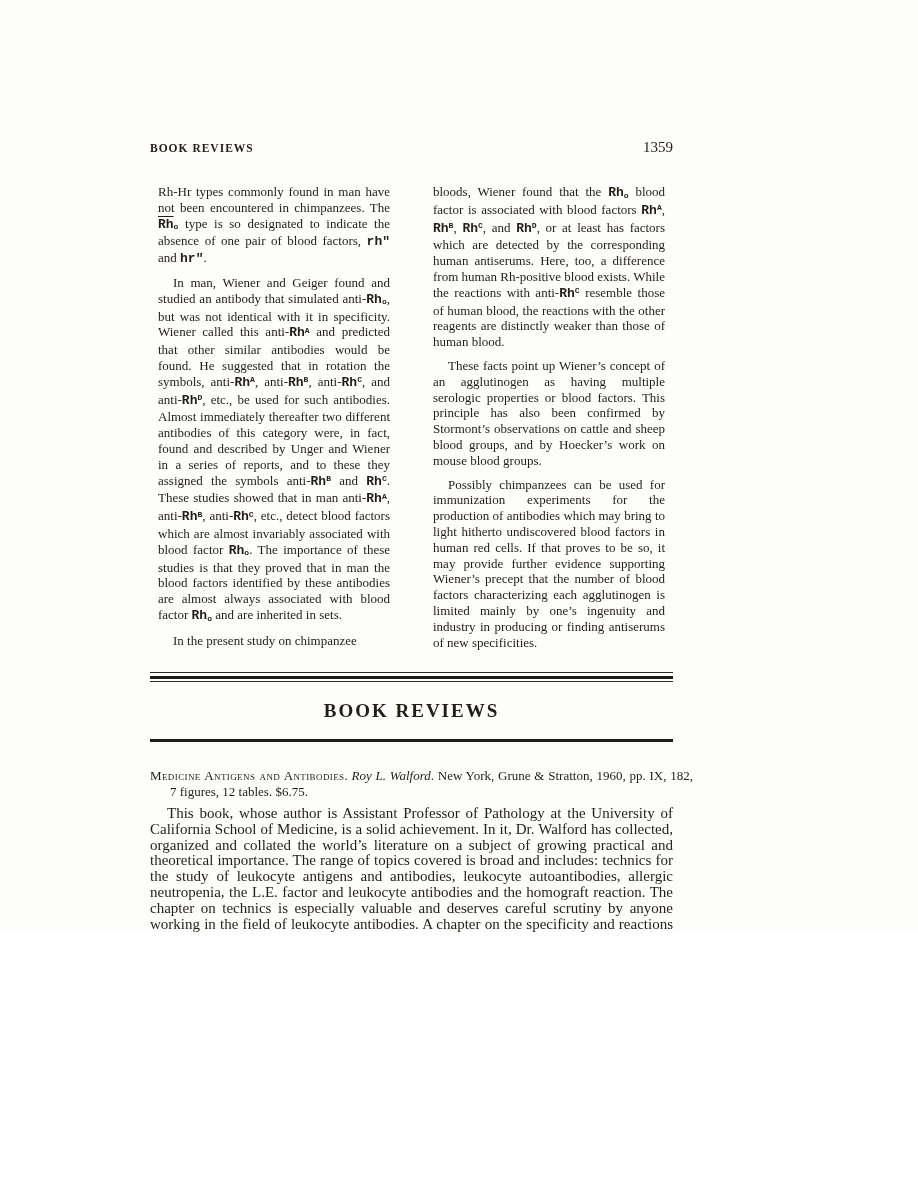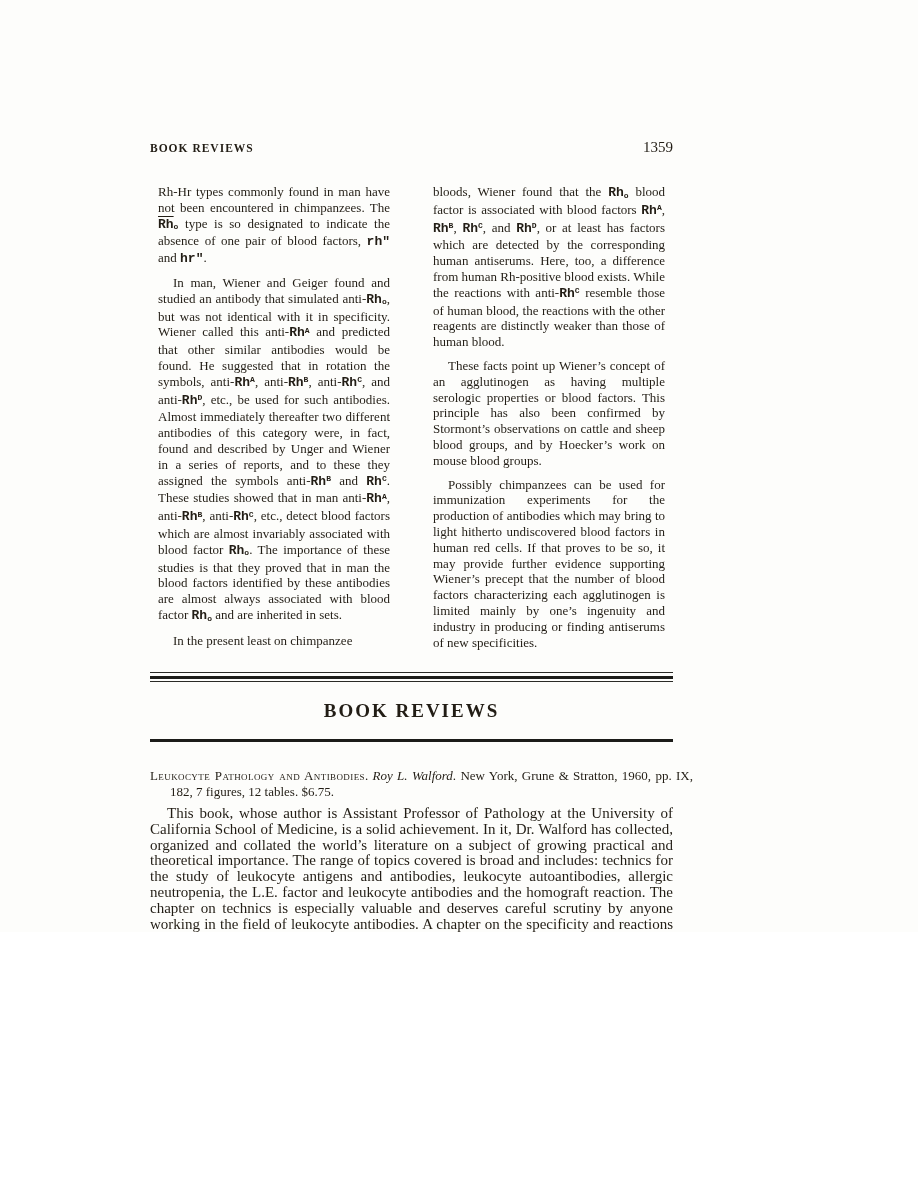--- a/index.html
+++ b/index.html
@@ -109,34 +109,34 @@
 
   <div class="running-head">
     <span class="rh-title">BOOK REVIEWS</span>
     <span class="page-num">1359</span>
   </div>
 
   <div class="cols">
     <div class="col">
       <p><span>Rh-Hr types commonly found in man have not been encountered in chimpanzees. The </span><span class="b bar">Rh</span><span class="b sub">o</span><span> type is so designated to indicate the absence of one pair of blood factors, </span><span class="b">rh″</span><span> and </span><span class="b">hr″</span><span>.</span></p>
       <p class="ind"><span>In man, Wiener and Geiger found and studied an antibody that simulated anti-</span><span class="b">Rh</span><span class="b sub">o</span><span>, but was not identical with it in specificity. Wiener called this anti-</span><span class="b">Rh</span><span class="b sup">A</span><span> and predicted that other similar antibodies would be found. He suggested that in rotation the symbols, anti-</span><span class="b">Rh</span><span class="b sup">A</span><span>, anti-</span><span class="b">Rh</span><span class="b sup">B</span><span>, anti-</span><span class="b">Rh</span><span class="b sup">C</span><span>, and anti-</span><span class="b">Rh</span><span class="b sup">D</span><span>, etc., be used for such antibodies. Almost immediately thereafter two different antibodies of this category were, in fact, found and described by Unger and Wiener in a series of reports, and to these they assigned the symbols anti-</span><span class="b">Rh</span><span class="b sup">B</span><span> and </span><span class="b">Rh</span><span class="b sup">C</span><span>. These studies showed that in man anti-</span><span class="b">Rh</span><span class="b sup">A</span><span>, anti-</span><span class="b">Rh</span><span class="b sup">B</span><span>, anti-</span><span class="b">Rh</span><span class="b sup">C</span><span>, etc., detect blood factors which are almost invariably associated with blood factor </span><span class="b">Rh</span><span class="b sub">o</span><span>. The importance of these studies is that they proved that in man the blood factors identified by these antibodies are almost always associated with blood factor </span><span class="b">Rh</span><span class="b sub">o</span><span> and are inherited in sets.</span></p>
-      <p class="ind"><span>In the present least on chimpanzee</span></p>
+      <p class="ind"><span>In the present study on chimpanzee</span></p>
     </div>
     <div class="col">
       <p><span>bloods, Wiener found that the </span><span class="b">Rh</span><span class="b sub">o</span><span> blood factor is associated with blood factors </span><span class="b">Rh</span><span class="b sup">A</span><span>, </span><span class="b">Rh</span><span class="b sup">B</span><span>, </span><span class="b">Rh</span><span class="b sup">C</span><span>, and </span><span class="b">Rh</span><span class="b sup">D</span><span>, or at least has factors which are detected by the corresponding human antiserums. Here, too, a difference from human Rh-positive blood exists. While the reactions with anti-</span><span class="b">Rh</span><span class="b sup">C</span><span> resemble those of human blood, the reactions with the other reagents are distinctly weaker than those of human blood.</span></p>
       <p class="ind"><span>These facts point up Wiener’s concept of an agglutinogen as having multiple serologic properties or blood factors. This principle has also been confirmed by Stormont’s observations on cattle and sheep blood groups, and by Hoecker’s work on mouse blood groups.</span></p>
       <p class="ind"><span>Possibly chimpanzees can be used for immunization experiments for the production of antibodies which may bring to light hitherto undiscovered blood factors in human red cells. If that proves to be so, it may provide further evidence supporting Wiener’s precept that the number of blood factors characterizing each agglutinogen is limited mainly by one’s ingenuity and industry in producing or finding antiserums of new specificities.</span></p>
     </div>
   </div>
 
   <div class="rule-double">
     <div class="mid"></div>
   </div>
 
   <h1 class="section-heading">BOOK REVIEWS</h1>
 
   <div class="rule-single"></div>
 
-  <p class="citation"><span class="sc">Leukocyte Pathology and Antibodies</span><span>. </span><span class="i">Roy L. Walford</span><span>. New York, Grune &amp; Stratton, 1960, pp. IX, 182, 7 figures, 12 tables. $6.75.</span></p>
+  <p class="citation"><span class="sc">Medicine Antigens and Antibodies</span><span>. </span><span class="i">Roy L. Walford</span><span>. New York, Grune &amp; Stratton, 1960, pp. IX, 182, 7 figures, 12 tables. $6.75.</span></p>
 
   <p class="review-body"><span>This book, whose author is Assistant Professor of Pathology at the University of California School of Medicine, is a solid achievement. In it, Dr. Walford has collected, organized and collated the world’s literature on a subject of growing practical and theoretical importance. The range of topics covered is broad and includes: technics for the study of leukocyte antigens and antibodies, leukocyte autoantibodies, allergic neutropenia, the L.E. factor and leukocyte antibodies and the homograft reaction. The chapter on technics is especially valuable and deserves careful scrutiny by anyone working in the field of leukocyte antibodies. A chapter on the specificity and reactions of certain leukocyte antigens and antibodies deals with the difficult matters of antigens common to leukocytes and erythrocytes, isoantigens of leukocytes, antigenic differences and similarities between different types of leukocytes and the in vivo effects of antileukocyte antibody. The importance of the antiglobulin consumption test for leukocyte autoantibodies is discussed at several points in the text. The value of a “battery” of L.E. tests was perhaps dismissed too lightly in an otherwise timely and lucid review of the L.E. cell phenomenon. It is too bad the important work of Barrett was not mentioned in the discussion of leuko-</span></p>
 
 </div>
 
 </body></html>

